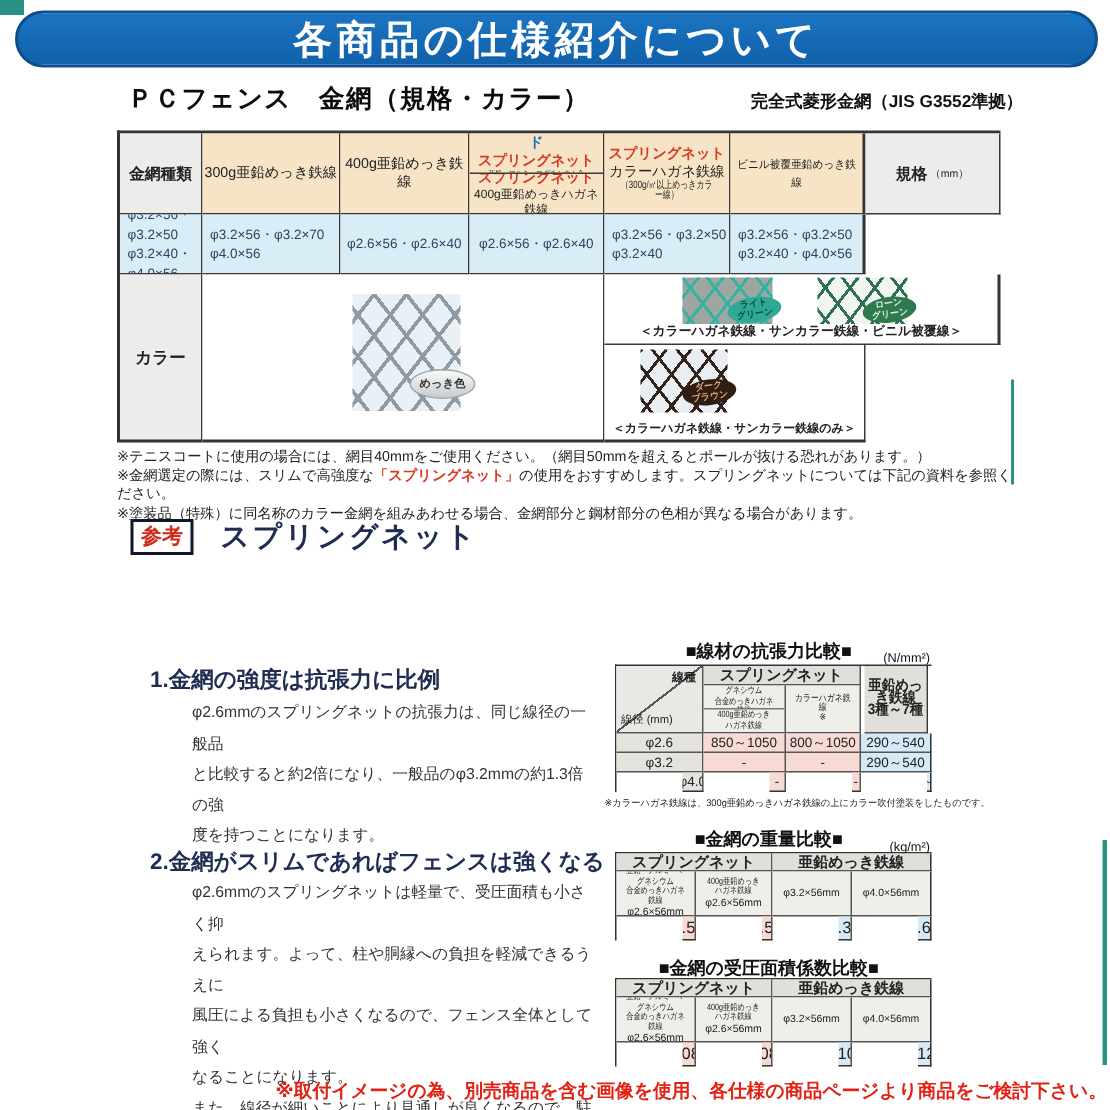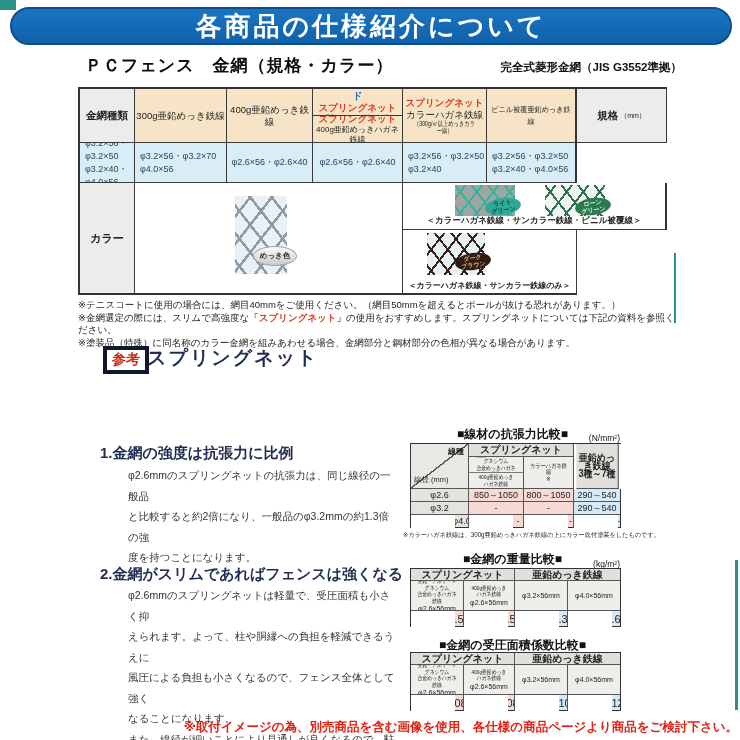--- a/index.html
+++ b/index.html
@@ -50,21 +50,21 @@
   .micro2 { font-size:6px; line-height:6.5px; transform:scaleX(0.8); transform-origin:center; white-space:pre-line; }
   .hdr-split { padding:0; }
   .hdr-split .half { flex:1; width:100%; display:flex; flex-direction:column; align-items:center; justify-content:center; overflow:hidden; }
   .hdr-split .half.top { border-bottom:1px solid #3a3a3a; }
   .small8 { font-size:8px; line-height:10px; }
   .cond { font-size:7.5px; transform:scaleX(0.95); transform-origin:center; white-space:nowrap; }
 
   
   .color-cell { position:relative; background:#fff; }
   .mesh { position:absolute; }
-  .mesh1 { left:100px; top:13px; width:52px; height:78px; background-color:#e9f1f6;
+  .mesh1 { left:100px; top:13px; width:72px; height:78px; background-color:#e9f1f6;
     background-image:repeating-linear-gradient(52deg,transparent 0 7px,#8f9aa2 7px 9.5px,transparent 9.5px 17px),
                      repeating-linear-gradient(-52deg,transparent 0 7px,#8f9aa2 7px 9.5px,transparent 9.5px 17px); }
   .mesh-lg { left:52px; top:2px; width:60px; height:31px; background-color:#9fa6a2;
     background-image:repeating-linear-gradient(52deg,transparent 0 5px,#35b3a2 5px 7px,transparent 7px 13px),
                      repeating-linear-gradient(-52deg,transparent 0 5px,#35b3a2 5px 7px,transparent 7px 13px); }
   .mesh-lawn { left:142px; top:2px; width:60px; height:31px; background-color:#f1f5f1;
     background-image:repeating-linear-gradient(52deg,transparent 0 5px,#2e7050 5px 7px,transparent 7px 13px),
                      repeating-linear-gradient(-52deg,transparent 0 5px,#2e7050 5px 7px,transparent 7px 13px); }
   .mesh-db { left:24px; top:3px; width:58px; height:42px; background-color:#e8eef2;
     background-image:repeating-linear-gradient(52deg,transparent 0 5px,#33211c 5px 7px,transparent 7px 13px),
@@ -82,21 +82,21 @@
   .mesh-caption { position:absolute; bottom:2px; left:0; width:100%; text-align:center;
     font-size:8.5px; font-weight:bold; color:#222; }
   .mesh-caption.tight { font-size:8px; }
 
   
   .notes { left:78px; top:299px; width:600px; font-size:9.5px; line-height:12.5px; color:#222; }
   .seg-red { color:#d93a20; font-weight:bold; }
   .seg-bold { color:#111; font-weight:bold; }
 
   
-  .ref-badge { left:103px; top:346px; border:4px solid #0f172a; color:#cf2a18;
+  .ref-badge { left:87px; top:346px; border:2px solid #0f172a; color:#cf2a18;
     font-size:14px; font-weight:bold; padding:1px 5px;text-align:center; }
   .ref-heading { left:147px; top:345px; font-size:19px; font-weight:bold; color:#1f2d52; letter-spacing:2px; }
   .ref-intro { left:86px; top:372px; width:592px; font-size:11px; line-height:18px;
     color:#333; white-space:pre-line; }
   .sec-heading { left:100px; top:444px; font-size:15px; font-weight:bold; color:#1f2d52; }
   .sec-heading2 { top:565px; }
   .sec-body { left:128px; top:465px; width:270px; font-size:10.5px; line-height:20.5px;
     color:#333; white-space:pre-line; }
   .sec-body2 { top:585px; }
 

